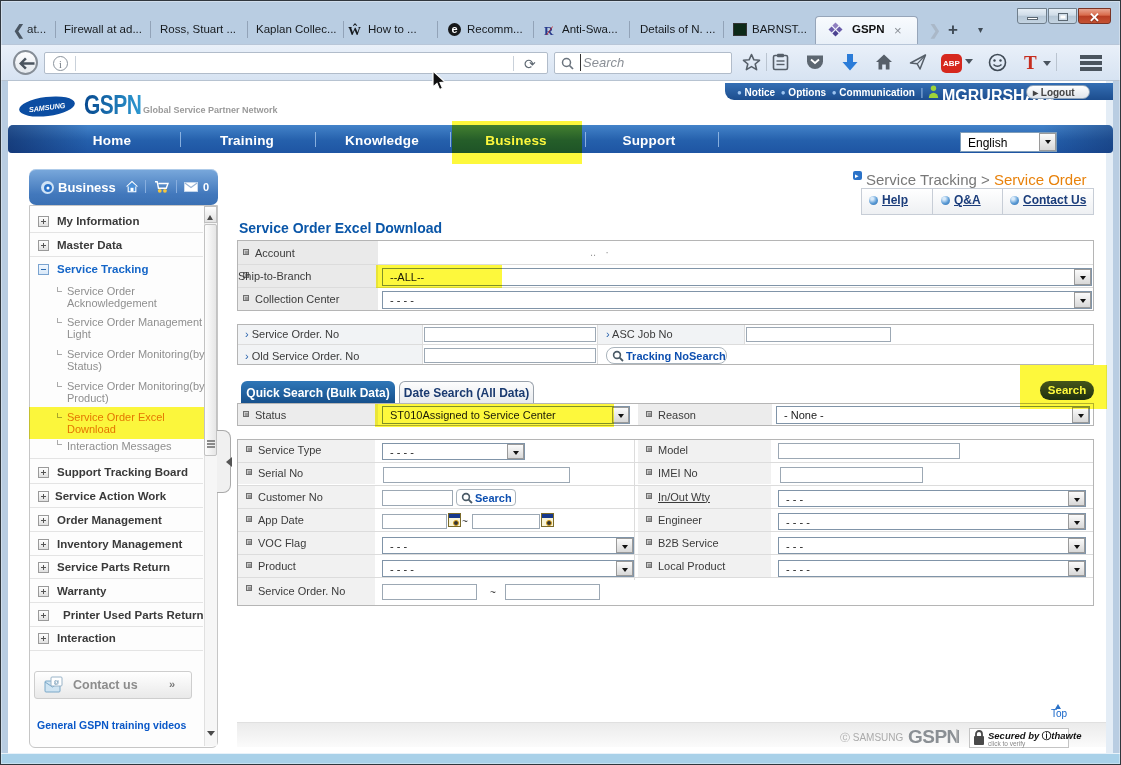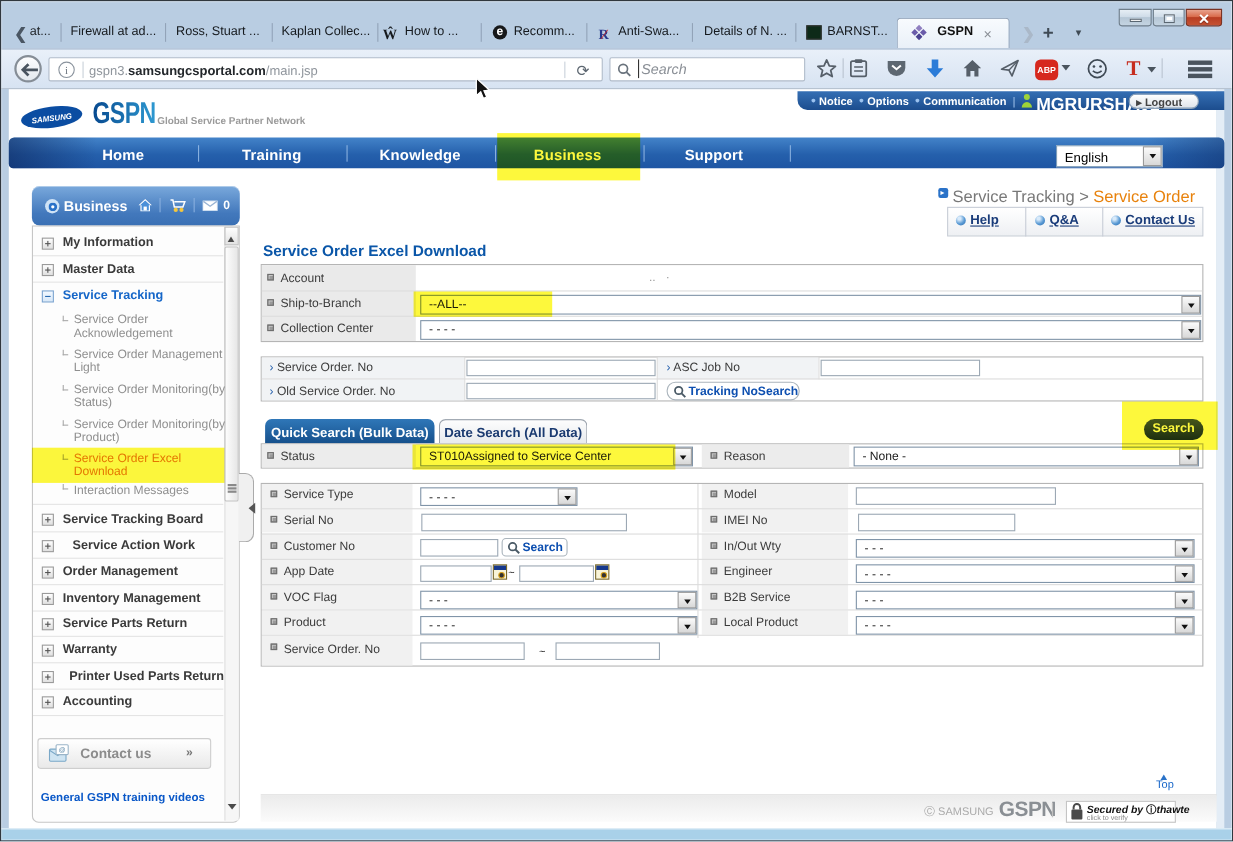--- a/index.html
+++ b/index.html
@@ -105,21 +105,20 @@
   </div>
 
 <div class="abs" id="toolbar"></div>
 <div class="abs" id="backbtn"></div>
 <svg class="abs" style="left:18px;top:57px;" width="17" height="13" viewBox="0 0 17 13">
     <path d="M7 0.5 L8.8 2.3 L5.6 5.2 H16.5 V7.8 H5.6 L8.8 10.7 L7 12.5 L1 6.5 Z" fill="#4a545f"></path>
   </svg>
 <div class="abs" id="urlbar">
     <span style="position:absolute;left:8px;top:3px;width:15px;height:15px;border:1px solid #8a939d;border-radius:50%;color:#6a737d;font-size:10px;text-align:center;line-height:15px;font-family:'Liberation Serif',serif;">i</span>
     <span style="position:absolute;left:30px;top:3px;width:1px;height:15px;background:#c9d1da;"></span>
-    <span style="position:absolute;left:36px;top:1px;">gspn3.<b style="color:#23272b;font-weight:bold;">samsungcsportal.com</b>/main.jsp</span>
     <span style="position:absolute;left:468px;top:3px;width:1px;height:15px;background:#c9d1da;"></span>
     <span style="position:absolute;left:479px;top:1px;color:#5d6771;font-size:14px;">⟳</span>
   </div>
 <div class="abs" id="searchbox">
     <svg style="position:absolute;left:6px;top:4px;" width="13" height="13" viewBox="0 0 13 13">
       <circle cx="5.5" cy="5.5" r="4" fill="none" stroke="#6a737d" stroke-width="1.5"></circle>
       <line x1="8.5" y1="8.5" x2="12" y2="12" stroke="#6a737d" stroke-width="1.7"></line>
     </svg>
     <span style="position:absolute;left:25px;top:1px;width:1px;height:17px;background:#333;"></span>
     <span style="position:absolute;left:28px;top:2px;font-style:italic;color:#8a8f96;font-size:13px;">Search</span>
@@ -243,35 +242,35 @@
 <div class="sub" style="top:316px;">Service Order Management<br>Light</div>
 <div class="subic" style="top:350px;"></div>
 <div class="sub" style="top:348px;">Service Order Monitoring(by<br>Status)</div>
 <div class="subic" style="top:382px;"></div>
 <div class="sub" style="top:380px;">Service Order Monitoring(by<br>Product)</div>
 <div class="subic" style="top:413px;"></div>
 <div class="sub" style="top:411px;color:#e67a00;">Service Order Excel<br>Download</div>
 <div class="subic" style="top:439.5px;"></div>
 <div class="sub" style="top:440px;">Interaction Messages</div>
 <div class="msep" style="top:458px;"></div>
-<div class="mi" style="top:466px;"><span class="pm plus"></span><span style="margin-left:27px;">Service Tracking Board</span></div>
+<div class="mi" style="top:466px;"><span class="pm plus"></span><span style="margin-left:27px;">Support Tracking Board</span></div>
 <div class="msep" style="top:483px;"></div>
-<div class="mi" style="top:490px;"><span class="pm plus"></span><span style="margin-left:36px;text-align:center;">Service Action Work</span></div>
+<div class="mi" style="top:490px;"><span class="pm plus"></span><span style="margin-left:25px;text-align:center;">Service Action Work</span></div>
 <div class="msep" style="top:507px;"></div>
 <div class="mi" style="top:514px;"><span class="pm plus"></span><span style="margin-left:27px;">Order Management</span></div>
 <div class="msep" style="top:531px;"></div>
 <div class="mi" style="top:538px;"><span class="pm plus"></span><span style="margin-left:27px;">Inventory Management</span></div>
 <div class="msep" style="top:555px;"></div>
 <div class="mi" style="top:561px;"><span class="pm plus"></span><span style="margin-left:27px;">Service Parts Return</span></div>
 <div class="msep" style="top:578px;"></div>
 <div class="mi" style="top:585px;"><span class="pm plus"></span><span style="margin-left:27px;">Warranty</span></div>
 <div class="msep" style="top:602px;"></div>
 <div class="mi" style="top:609px;"><span class="pm plus"></span><span style="margin-left:33px;">Printer Used Parts Return</span></div>
 <div class="msep" style="top:626px;"></div>
-<div class="mi" style="top:632px;"><span class="pm plus"></span><span style="margin-left:27px;">Accounting</span></div>
+<div class="mi" style="top:632px;"><span class="pm plus"></span><span style="margin-left:27px;">Interaction</span></div>
 <div class="msep" style="top:650px;"></div>
 
 <div class="abs" style="left:34px;top:671px;width:158px;height:28px;background:linear-gradient(#ffffff,#e9e9e9);border:1px solid #cecece;border-radius:3px;"></div>
 <svg class="abs" style="left:43px;top:675px;" width="22" height="20" viewBox="0 0 22 20">
     <rect x="2" y="6" width="15" height="11" rx="1" fill="#cfe4f2" stroke="#7aa8c8"></rect>
     <path d="M2 7 L9.5 12 L17 7" fill="none" stroke="#7aa8c8"></path>
     <rect x="8" y="2" width="11" height="9" rx="1" fill="#fff" stroke="#9ab4c8"></rect>
     <text x="13.5" y="9" font-size="6" fill="#5a87a8" text-anchor="middle" font-family="Liberation Sans">@</text>
   </svg>
 <div class="abs" style="left:73px;top:678px;font-size:12.5px;font-weight:bold;color:#8c8c8c;">Contact us</div>
@@ -294,21 +293,21 @@
 
 <div class="abs" style="left:239px;top:220px;font-size:14px;font-weight:bold;color:#0a56a8;">Service Order Excel Download</div>
 
 <div class="tbl" style="left:237px;top:240px;width:857px;height:70.5px;"></div>
 <div class="abs" style="left:238px;top:241px;width:140px;height:68.5px;background:#eaeaea;"></div>
 <div class="row-line" style="left:238px;top:263.5px;width:855px;"></div>
 <div class="row-line" style="left:238px;top:287px;width:855px;"></div>
 <div class="lblsq" style="left:243px;top:248.5px;"></div>
 <div class="lbl" style="left:255px;top:246.5px;">Account</div>
 <div class="lblsq" style="left:243px;top:272px;"></div>
-<div class="lbl" style="left:255px;top:270px;">Ship-to-Branch</div>
+<div class="lbl" style="left:238px;top:270px;">Ship-to-Branch</div>
 <div class="lblsq" style="left:243px;top:295px;"></div>
 <div class="lbl" style="left:255px;top:293px;">Collection Center</div>
 <div class="lbl" style="left:590px;top:246px;color:#999;">..&nbsp;&nbsp;&nbsp;·</div>
 <div class="sel" style="left:382px;top:267.5px;width:710px;height:18px;">
     <span class="t">--ALL--</span>
     <span class="sbtn"></span>
   </div>
 <div class="sel" style="left:382px;top:290.5px;width:710px;height:18px;">
     <span class="t">- - - -</span>
     <span class="sbtn"></span>
@@ -394,21 +393,21 @@
 <div class="lblsq" style="left:246px;top:562.1px;"></div>
 <div class="lbl" style="left:258px;top:560.1px;">Product</div>
 <div class="lblsq" style="left:246px;top:585px;"></div>
 <div class="lbl" style="left:258px;top:585px;">Service Order. No</div>
 
 <div class="lblsq" style="left:646px;top:446px;"></div>
 <div class="lbl" style="left:658px;top:444px;">Model</div>
 <div class="lblsq" style="left:646px;top:469.2px;"></div>
 <div class="lbl" style="left:658px;top:467.2px;">IMEI No</div>
 <div class="lblsq" style="left:646px;top:492.5px;"></div>
-<div class="lbl" style="left:658px;top:490.5px;">In/Out Wty</div>
+<div class="lbl" style="left:658px;top:490.5px;text-decoration:underline;">In/Out Wty</div>
 <div class="lblsq" style="left:646px;top:515.8px;"></div>
 <div class="lbl" style="left:658px;top:513.8px;">Engineer</div>
 <div class="lblsq" style="left:646px;top:538.9px;"></div>
 <div class="lbl" style="left:658px;top:536.9px;">B2B Service</div>
 <div class="lblsq" style="left:646px;top:562.1px;"></div>
 <div class="lbl" style="left:658px;top:560.1px;">Local Product</div>
 
 <div class="sel" style="left:382px;top:443px;width:143px;height:17px;">
     <span class="t">- - - -</span>
     <span class="sbtn"></span>

